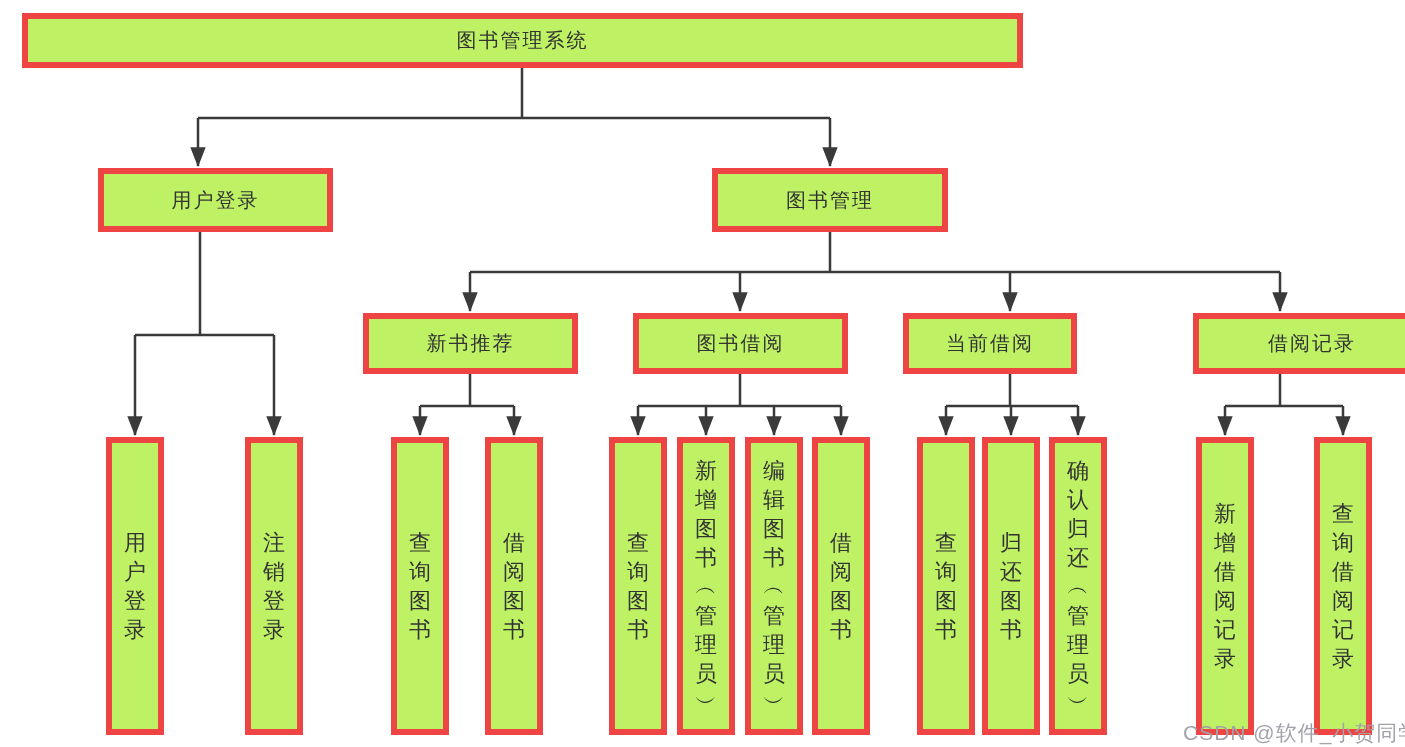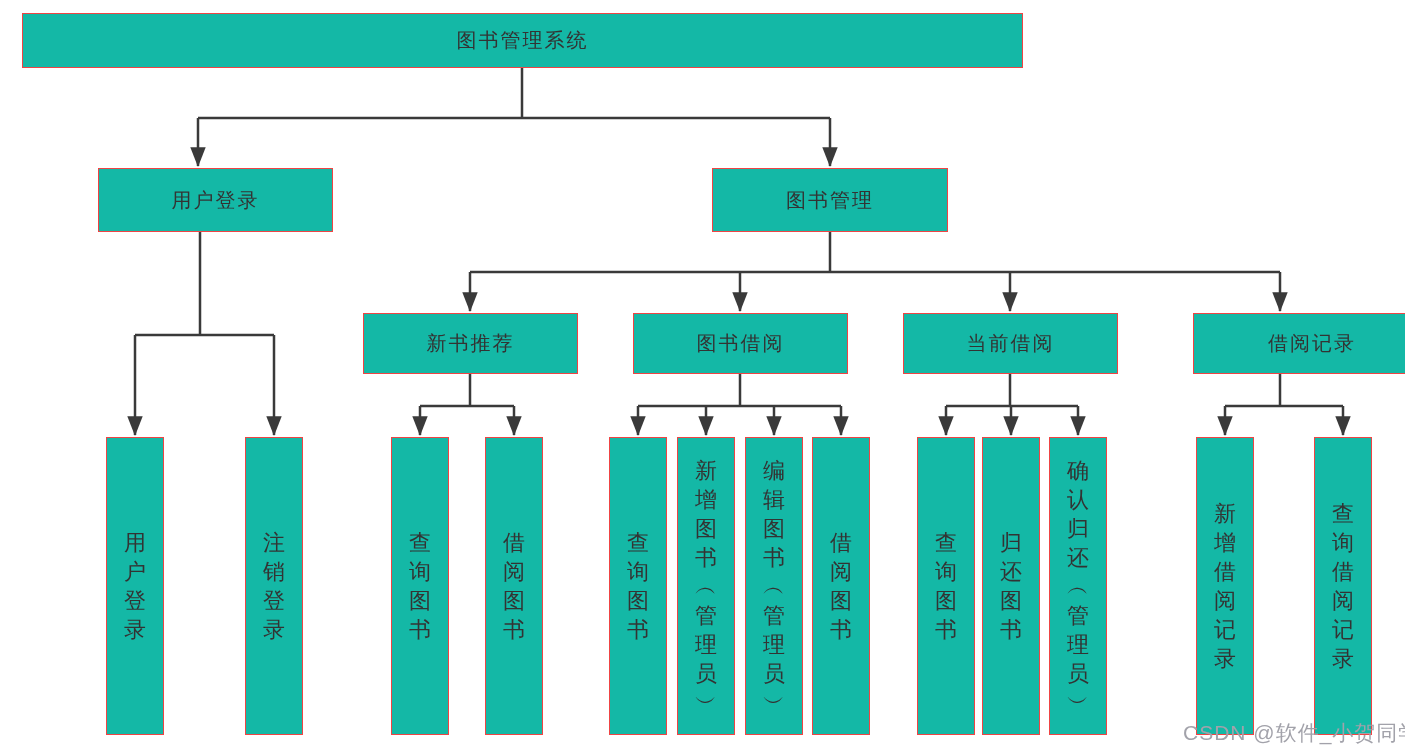--- a/index.html
+++ b/index.html
@@ -2,21 +2,21 @@
 <html><head>
 <meta charset="utf-8">
 <style>
   html,body{margin:0;padding:0;background:#ffffff;}
   .stage{
     position:relative;width:1405px;height:747px;background:#ffffff;
     font-family:"Liberation Sans","DejaVu Sans",sans-serif;overflow:hidden;color:#333;
   }
   svg.connectors{position:absolute;left:0;top:0;width:1405px;height:747px;}
   .box{
-    position:absolute;background:#14b8a6;border:1px solid #ef4444;
+    position:absolute;background:#bef264;border:6px solid #ef4444;
     box-sizing:border-box;display:flex;align-items:center;justify-content:center;
     color:#333333;z-index:2;
   }
   .hlabel{font-size:20px;letter-spacing:2px;white-space:nowrap;}
   .vbox{flex-direction:column;}
   .vlabel{display:block;}
   .vlabel .vchar{display:block;font-size:22px;line-height:29px;text-align:center;}
   .watermark{
     position:absolute;left:1183px;top:719px;z-index:6;
     font-size:21px;letter-spacing:1px;white-space:nowrap;
@@ -78,21 +78,21 @@
   <div class="box" style="left:363px;top:313px;width:215px;height:61px;">
     <span class="hlabel">新书推荐</span>
   </div>
 
   <div class="box" style="left:712px;top:168px;width:236px;height:64px;">
     <span class="hlabel">图书管理</span>
   </div>
   <div class="box" style="left:633px;top:313px;width:215px;height:61px;justify-content:center;">
     <span class="hlabel">图书借阅</span>
   </div>
-  <div class="box" style="left:903px;top:313px;width:215px;height:61px;">
+  <div class="box" style="left:903px;top:313px;width:174px;height:61px;">
     <span class="hlabel">当前借阅</span>
   </div>
   <div class="box" style="left:1173px;top:313px;width:238px;height:61px;margin-left:20px;">
     <span class="hlabel">借阅记录</span>
   </div>
 
   <div class="box vbox" style="left:106px;top:437px;width:58px;height:298px;">
     <span class="vlabel">
         <span class="vchar">用</span>
         <span class="vchar">户</span>

